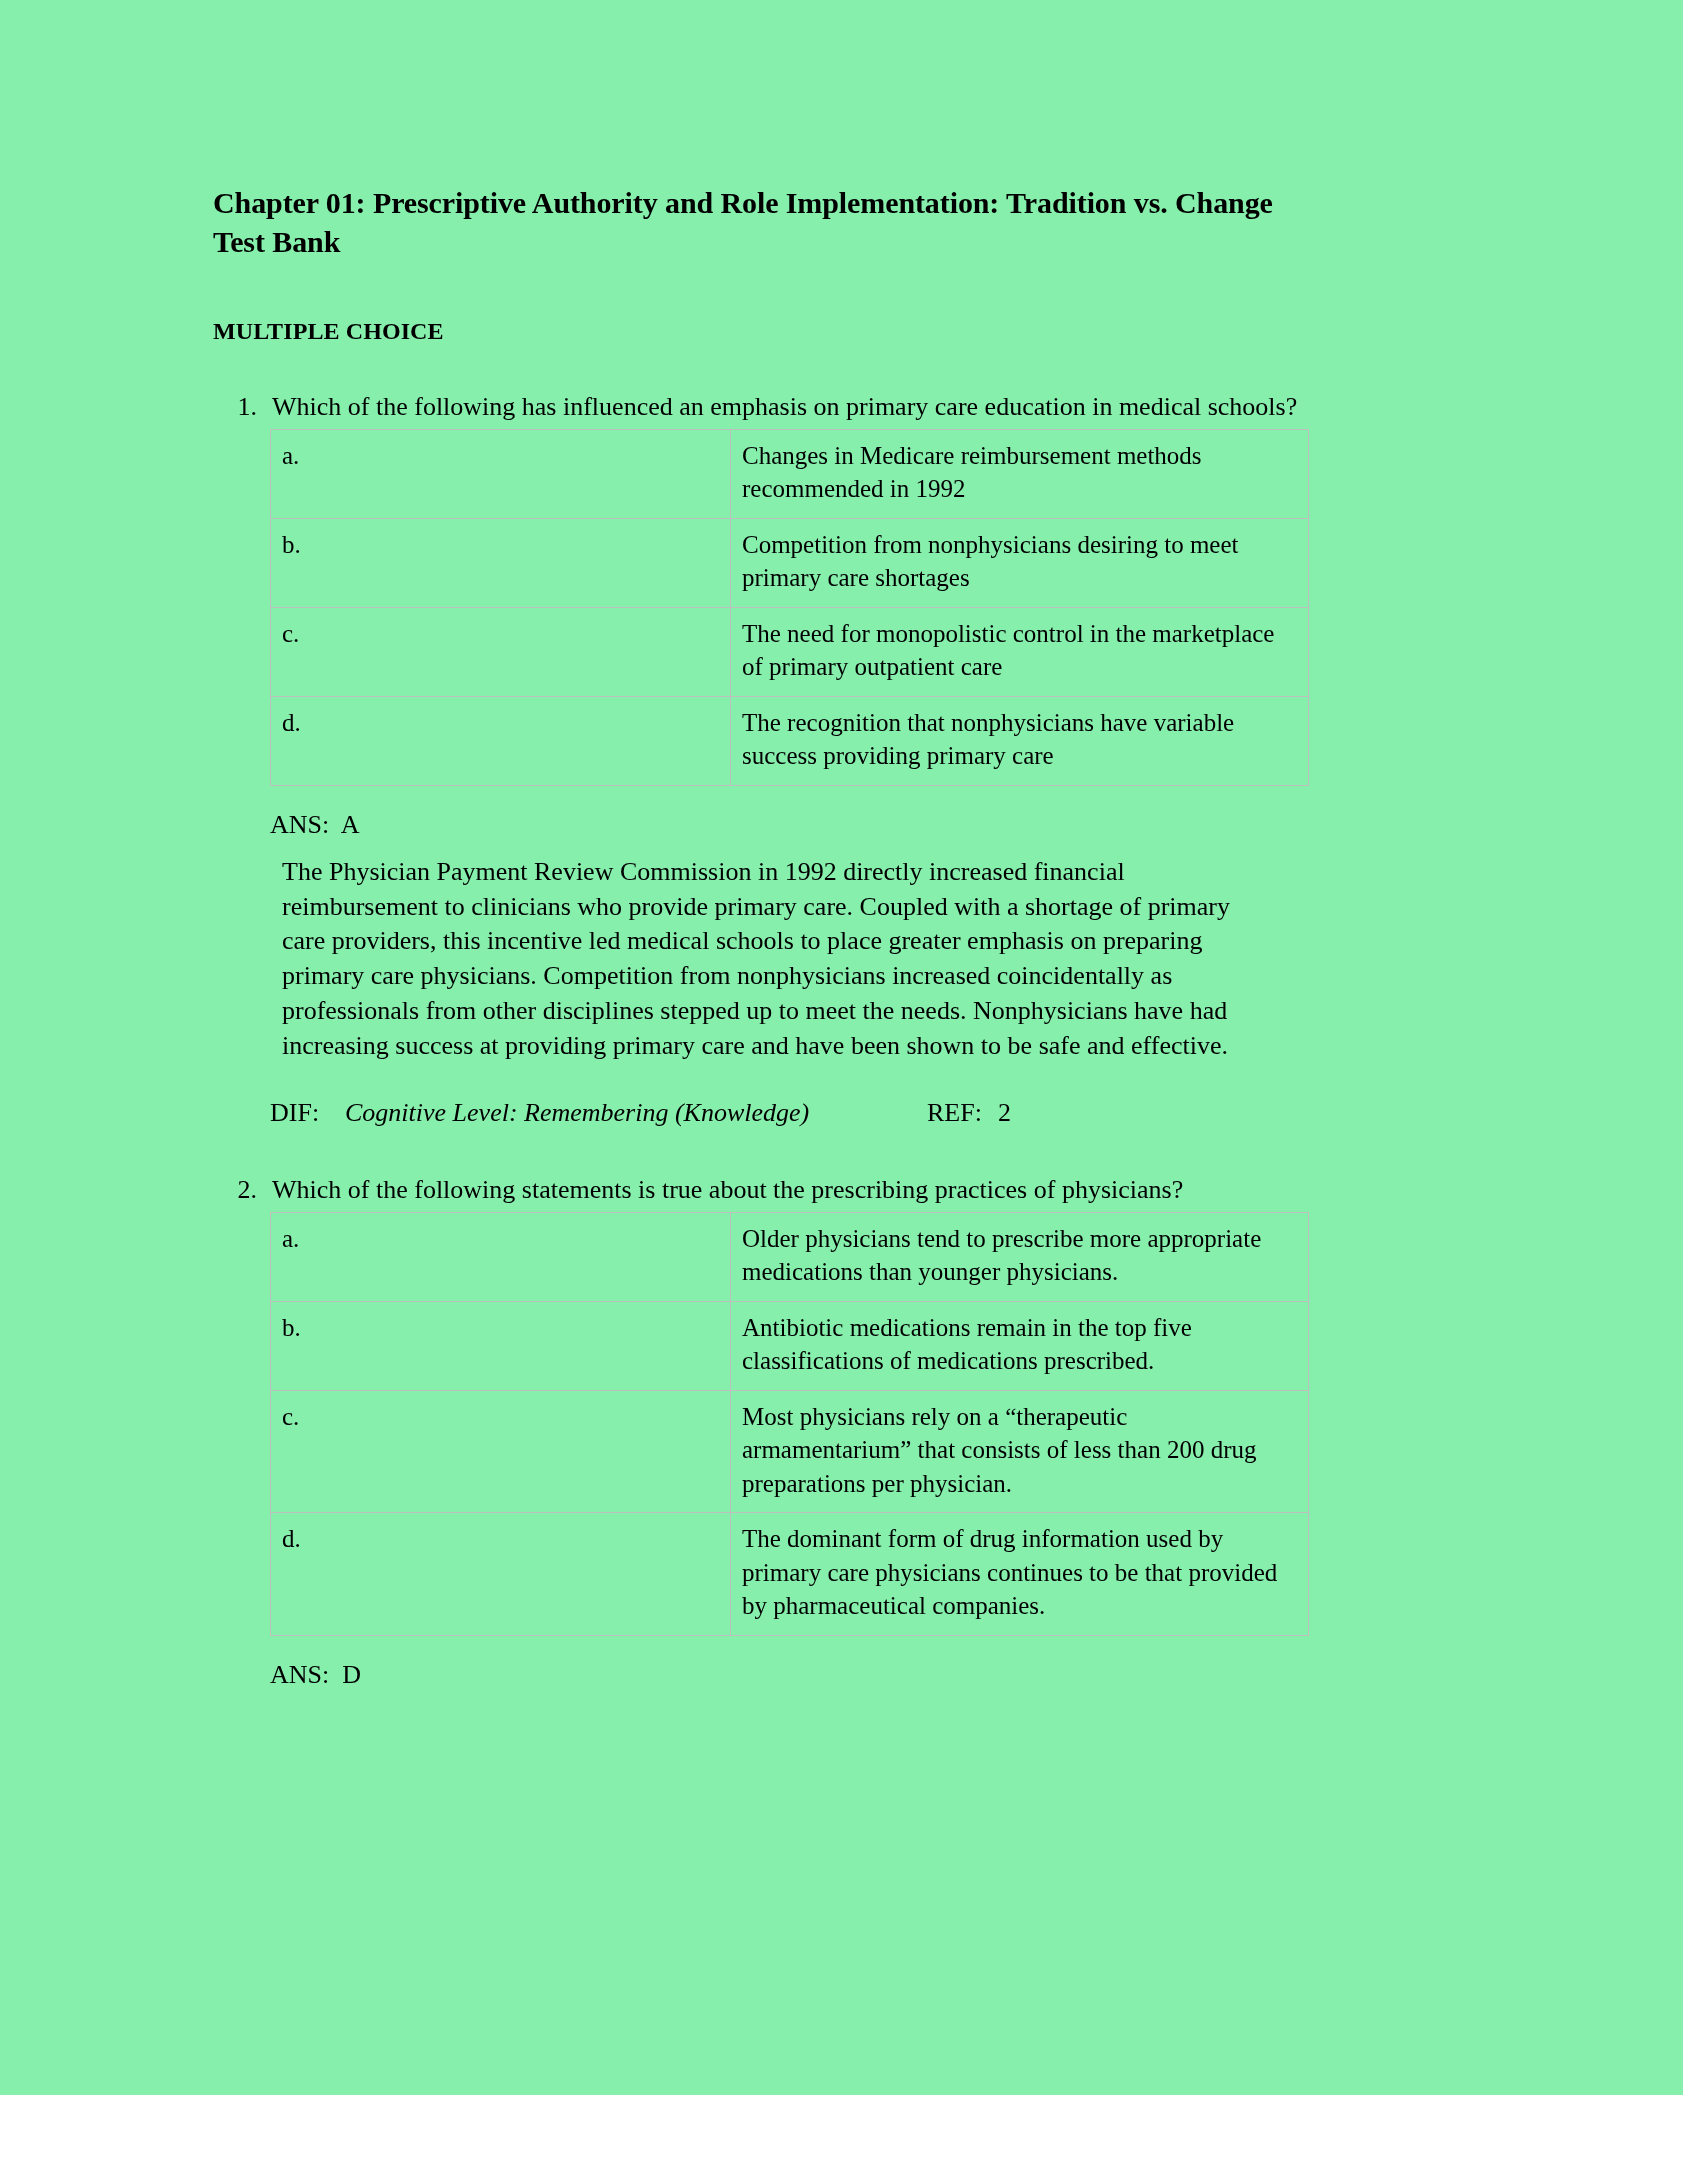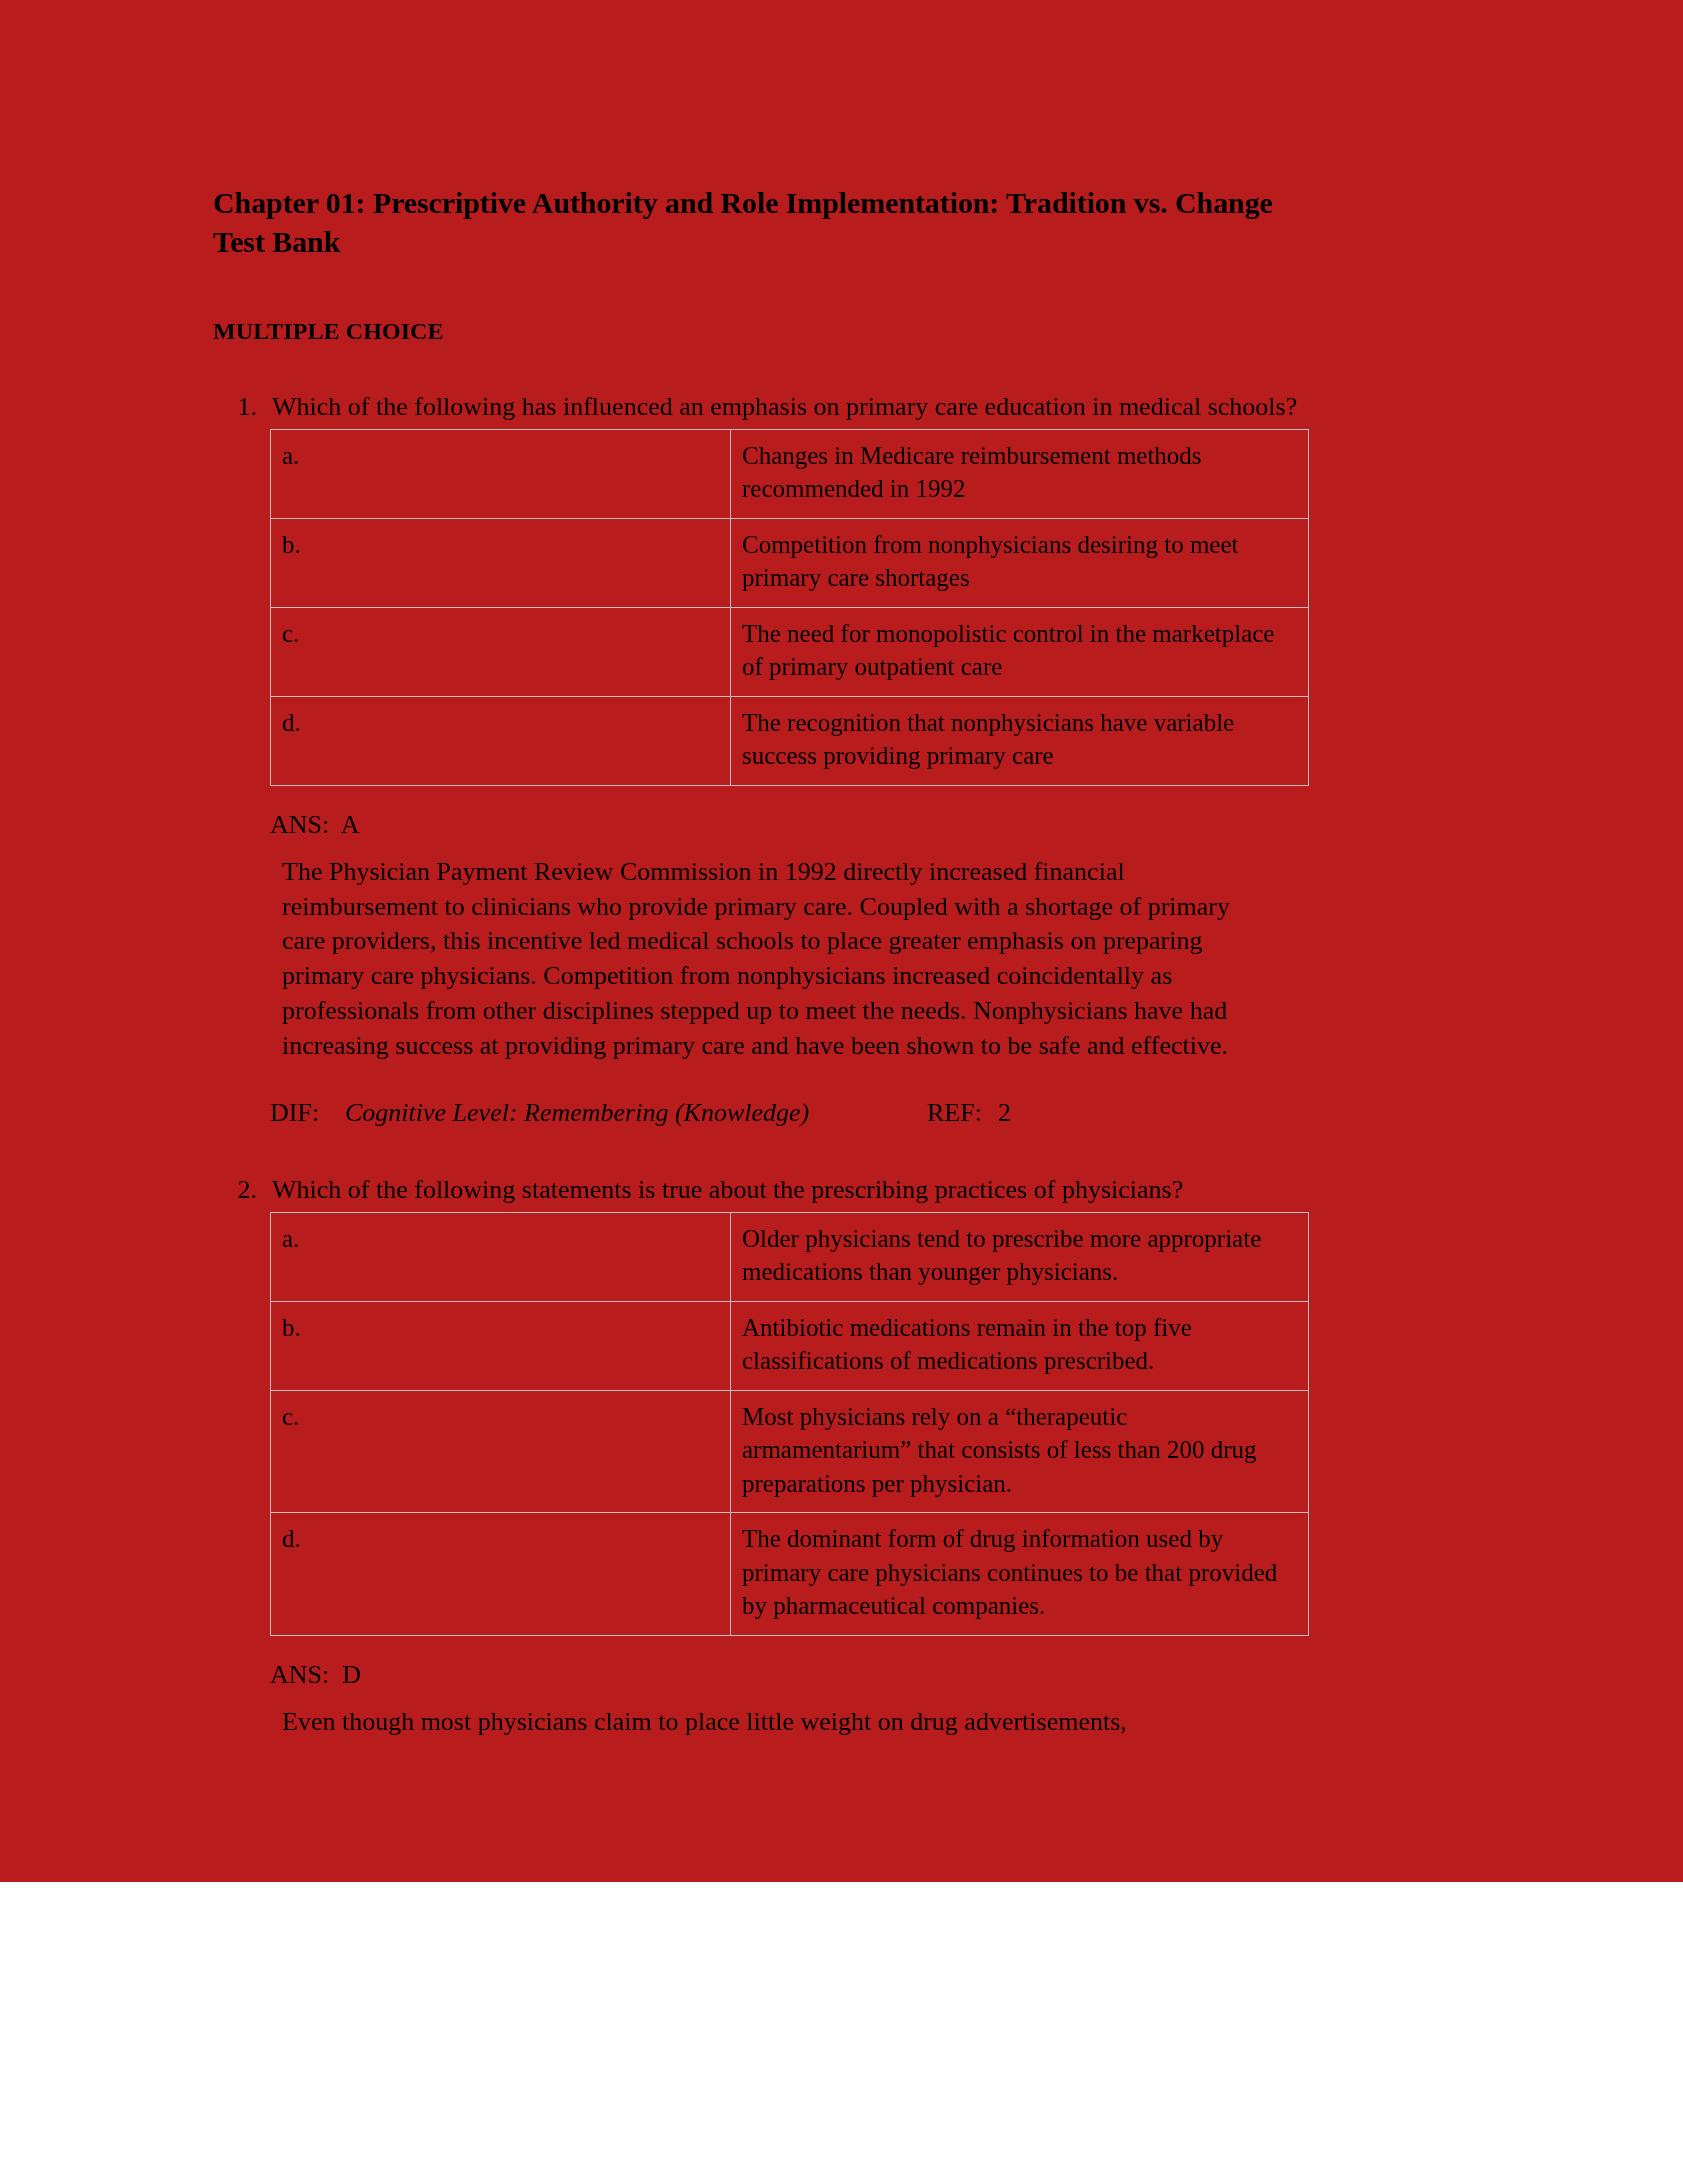--- a/index.html
+++ b/index.html
@@ -10,22 +10,22 @@
   body {
     width: 1683px;
     height: 2178px;
     font-family: "Liberation Serif", "DejaVu Serif", serif;
     color: #000000;
     overflow: hidden;
   }
   .page {
     position: relative;
     width: 1683px;
-    height: 1882px;
-    background: #b91c1c;
+    height: 2095px;
+    background: #86efac;
     box-sizing: border-box;
     padding: 183px 0 14px 0;
   }
   .content {
     width: 1257px;
     margin: 0 auto;
     padding: 0 0 0 0;
   }
 
   
@@ -204,19 +204,18 @@
           </tr>
           <tr>
             <td class="opt-letter">d.</td>
             <td class="opt-text">The dominant form of drug information used by primary care physicians continues to be that provided by pharmaceutical companies.</td>
           </tr>
         </tbody>
       </table>
 
       <div class="answer-block">
         <div class="ans-line">ANS:  D</div>
-        <div class="rationale">Even though most physicians claim to place little weight on drug advertisements,</div>
       </div>
     </div>
 
   </div>
 </div>
 
 
 </body></html>

